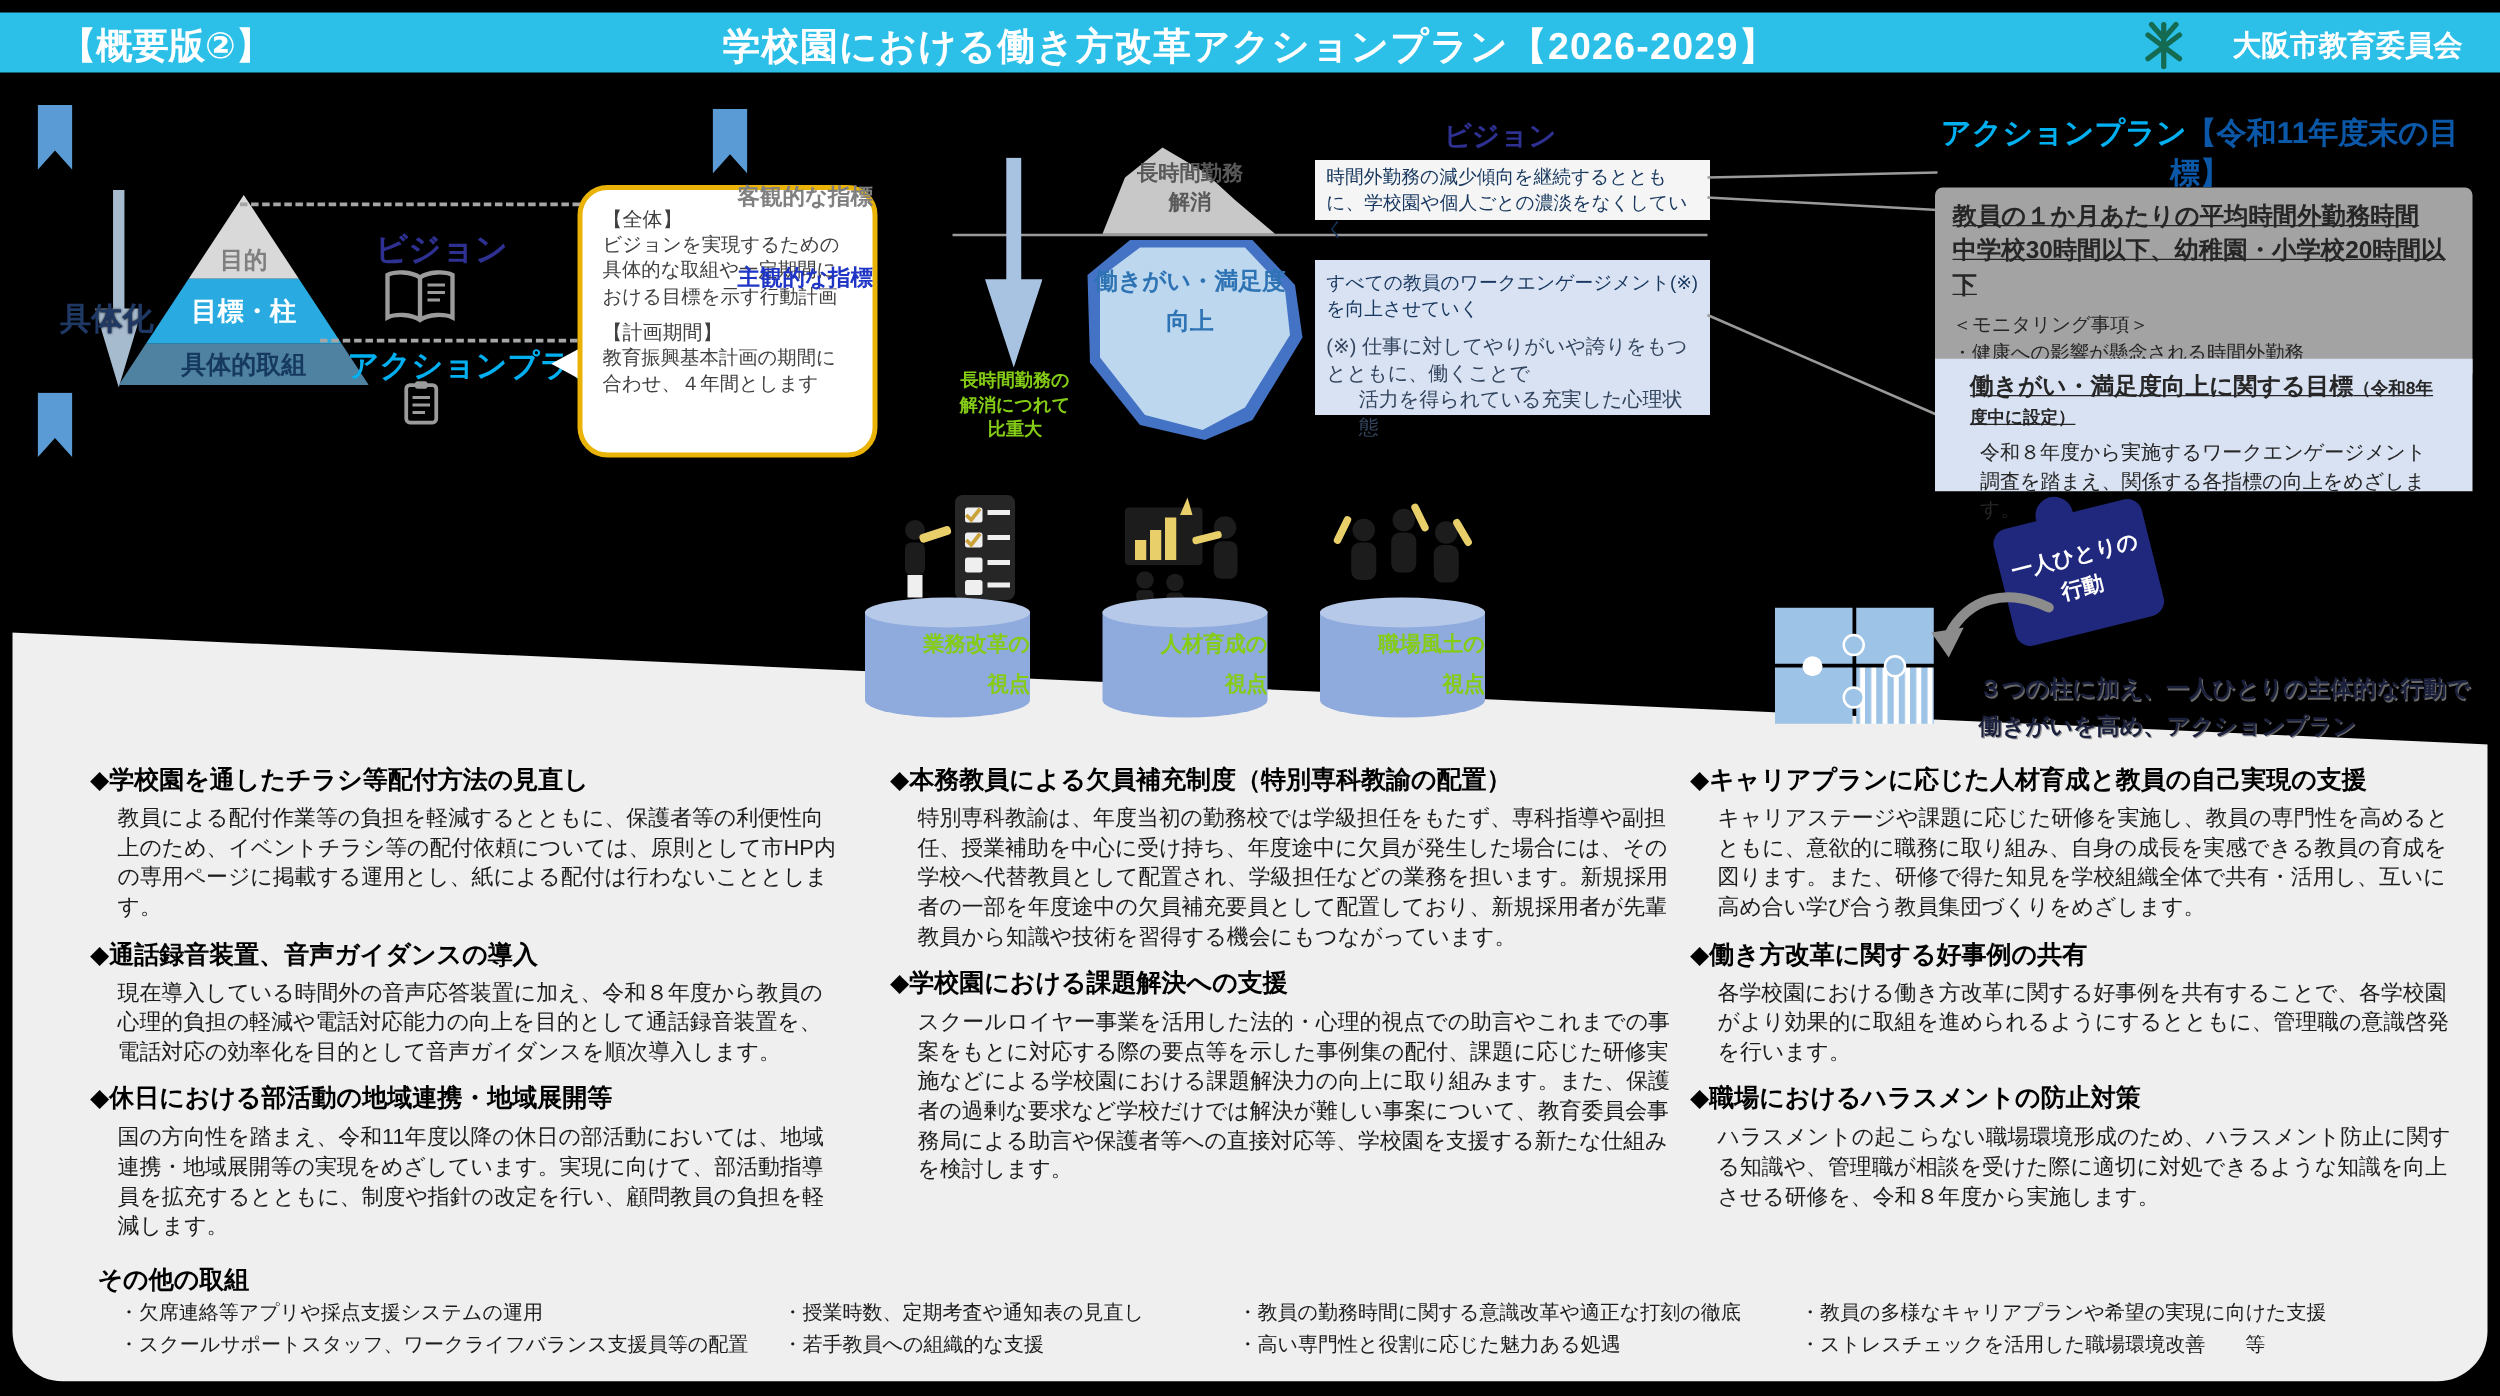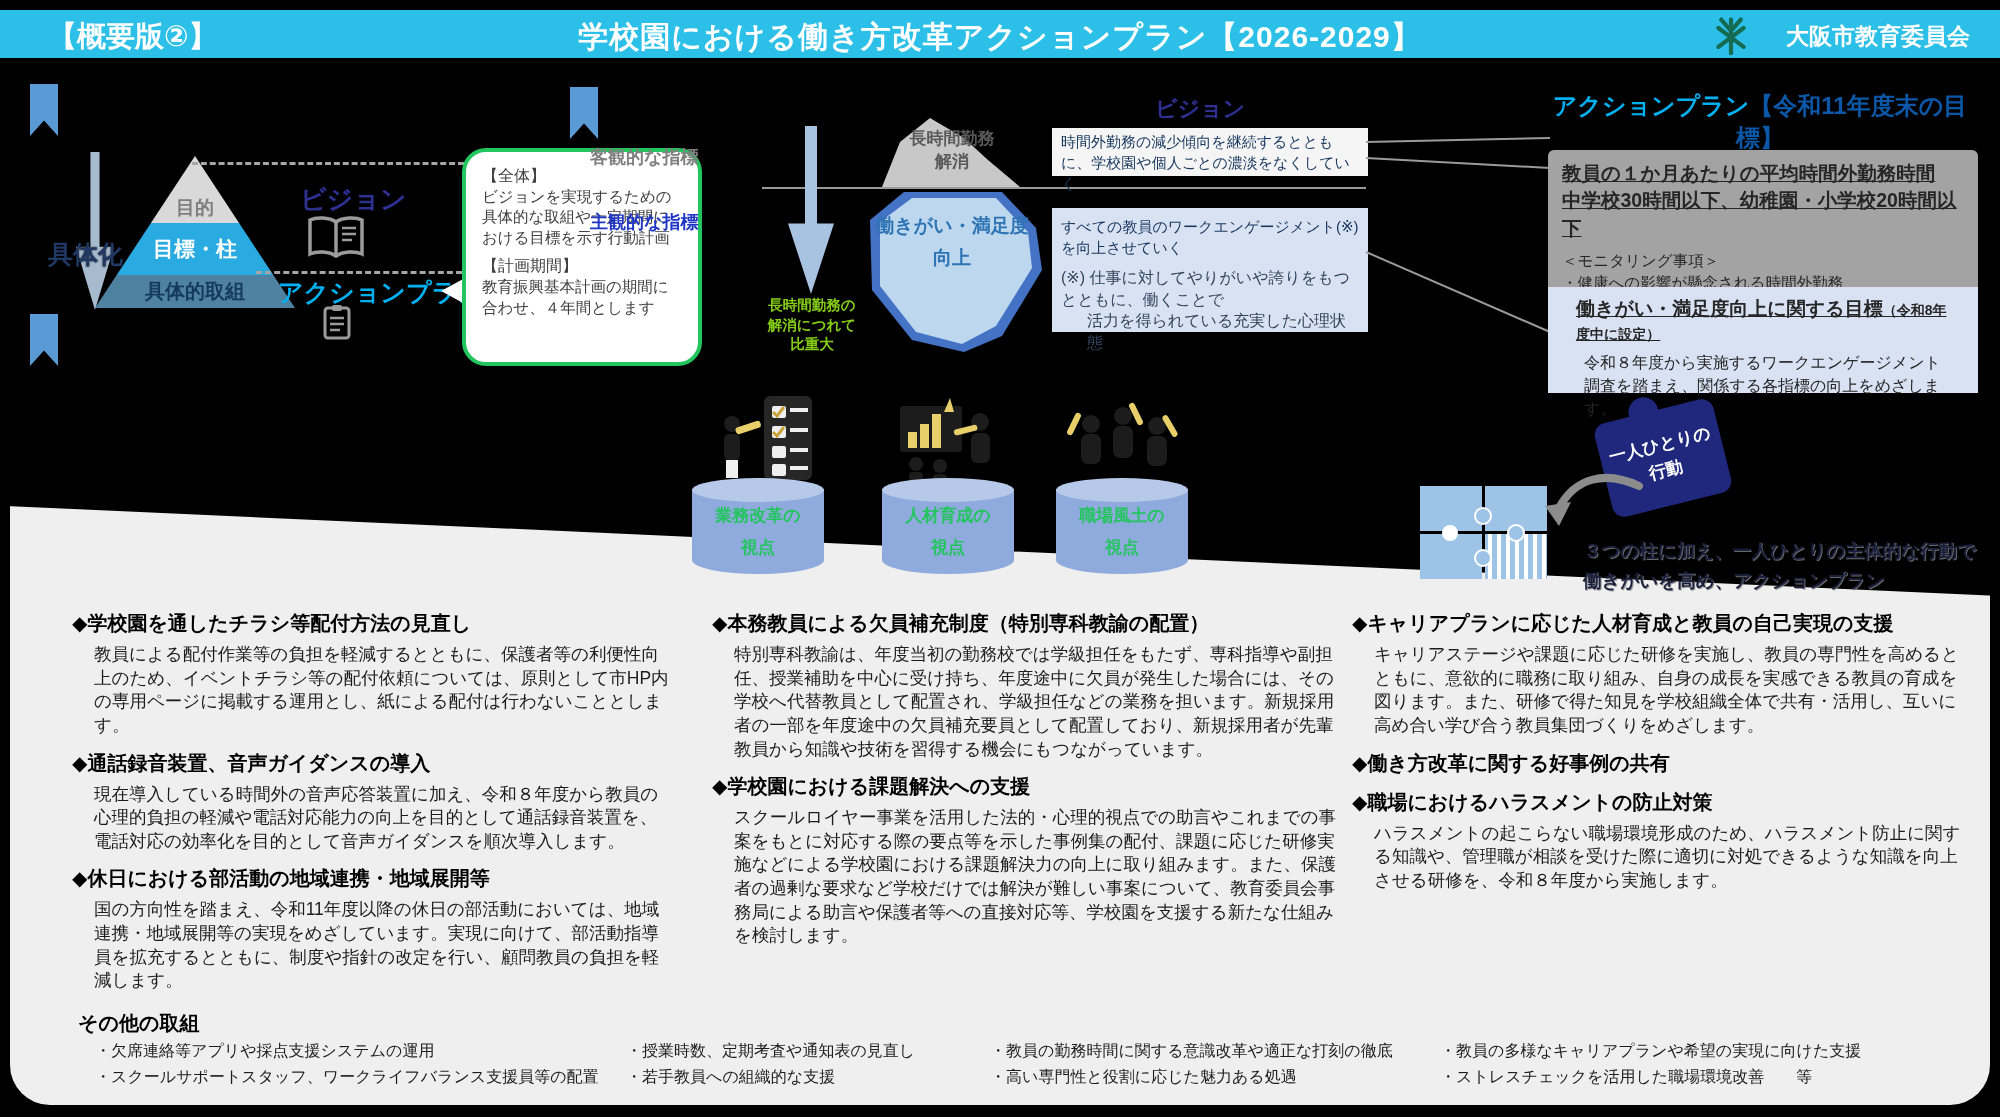--- a/index.html
+++ b/index.html
@@ -31,21 +31,21 @@
   .pyr-bot { height:22%; background:#4f81a0; color:#15395f; font-size:20px; align-items:center; }
   .concr-arrow { position:absolute; left:76px; top:152px; width:38px; height:158px; background:#b9cfe6; clip-path:polygon(38% 0,62% 0,62% 60%,100% 60%,50% 100%,0 60%,38% 60%); opacity:.9; }
   .concr-label { position:absolute; left:48px; top:238px; font-size:25px; font-weight:bold; color:#1f3864; text-shadow:0 0 2px #000; }
   .dash { position:absolute; border-top:3px dashed #a6a6a6; }
   .lbl-vision-left { position:absolute; left:300px; top:182px; font-size:26px; font-weight:bold; color:#2e3192; }
   .lbl-ap-left { position:absolute; left:278px; top:276px; font-size:25px; font-weight:bold; color:#00b0f0; }
   .icon-book { position:absolute; left:305px; top:214px; }
   .icon-clip { position:absolute; left:322px; top:304px; }
 
   
-  .bubble { position:absolute; left:462px; top:148px; width:240px; height:218px; background:#fff; border:4px solid #22c55e; border-radius:24px; padding:14px 14px 8px 16px; color:#404040; }
+  .bubble { position:absolute; left:462px; top:148px; width:240px; height:218px; background:#fff; border:4px solid #eab308; border-radius:24px; padding:14px 14px 8px 16px; color:#404040; }
   .bubble-tail { position:absolute; left:441px; top:278px; width:0; height:0; border-top:13px solid transparent; border-bottom:13px solid transparent; border-right:24px solid #fff; }
   .bubble h4 { font-size:16px; font-weight:normal; }
   .bubble p { font-size:15.5px; line-height:1.32; margin-bottom:8px; }
 
   
   .lbl-objective { position:absolute; left:590px; top:145px; font-size:18px; font-weight:bold; color:#808080; }
   .lbl-subjective { position:absolute; left:590px; top:210px; font-size:18px; font-weight:bold; color:#1f35c5; }
   .ind-arrow { position:absolute; left:788px; top:126px; width:46px; height:168px; background:#a8c2e2; clip-path:polygon(37% 0,63% 0,63% 58%,100% 58%,50% 100%,0 58%,37% 58%); }
   .ind-note { position:absolute; left:752px; top:296px; width:120px; text-align:center; font-size:14.5px; font-weight:bold; color:#84cc16; line-height:1.35; }
   .waterline { position:absolute; left:762px; top:187px; width:604px; height:2px; background:#9a9a9a; }
@@ -71,21 +71,21 @@
   .tbox2 { position:absolute; left:1548px; top:287px; width:430px; height:106px; background:#d9e2f3; padding:9px 28px; color:#262626; }
   .tbox2 .hd { font-size:19px; font-weight:bold; text-decoration:underline; }
   .tbox2 .hd small { font-size:14px; }
   .tbox2 .bd { font-size:16px; line-height:1.45; margin-top:7px; padding-left:8px; }
   .connectors { position:absolute; left:1362px; top:128px; }
 
   
   .cyl { position:absolute; width:132px; height:96px; }
   .cyl .body { position:absolute; left:0; top:11px; width:132px; height:85px; background:#8faadc; border-radius:0 0 66px 66px / 0 0 14px 14px; }
   .cyl .top { position:absolute; left:0; top:0; width:132px; height:24px; background:#b6c9e9; border-radius:50%; }
-  .cyl .lbl { position:absolute; left:0; top:22px; width:132px; text-align:center; color:#22c55e; font-weight:bold; font-size:17px; line-height:1.9; }
+  .cyl .lbl { position:absolute; left:0; top:22px; width:132px; text-align:right; color:#84cc16; font-weight:bold; font-size:17px; line-height:1.9; }
   .illus { position:absolute; }
 
   
   .puzzle { position:absolute; left:1420px; top:486px; }
   .navy-piece { position:absolute; left:1602px; top:410px; width:122px; height:96px; background:#20287d; border-radius:12px; transform:rotate(-14deg); color:#fff; font-weight:bold; font-size:17px; text-align:center; padding-top:22px; line-height:1.5; }
   .navy-piece:before { content:""; position:absolute; left:38px; top:-16px; width:30px; height:30px; background:#20287d; border-radius:50%; }
   .act-arrow { position:absolute; left:1535px; top:468px; }
   .act-note { position:absolute; left:1583px; top:536px; width:410px; font-size:18.5px; font-weight:bold; color:#1a1f3c; line-height:1.6; text-shadow:1px 1px 0 rgba(130,130,130,.8); }
 
   
@@ -347,20 +347,21 @@
         </div>
     </div>
 
     <div class="col" id="col3">
       <div class="sec">
           <h3>◆キャリアプランに応じた人材育成と教員の自己実現の支援</h3>
           <p>キャリアステージや課題に応じた研修を実施し、教員の専門性を高めるとともに、意欲的に職務に取り組み、自身の成長を実感できる教員の育成を図ります。また、研修で得た知見を学校組織全体で共有・活用し、互いに高め合い学び合う教員集団づくりをめざします。</p>
         </div>
       <div class="sec">
           <h3>◆働き方改革に関する好事例の共有</h3>
+          <p>各学校園における働き方改革に関する好事例を共有することで、各学校園がより効果的に取組を進められるようにするとともに、管理職の意識啓発を行います。</p>
         </div>
       <div class="sec">
           <h3>◆職場におけるハラスメントの防止対策</h3>
           <p>ハラスメントの起こらない職場環境形成のため、ハラスメント防止に関する知識や、管理職が相談を受けた際に適切に対処できるような知識を向上させる研修を、令和８年度から実施します。</p>
         </div>
     </div>
 
     <div class="others-hd">その他の取組</div>
     <div class="others-col" id="oth0">
       <div>・欠席連絡等アプリや採点支援システムの運用</div>

